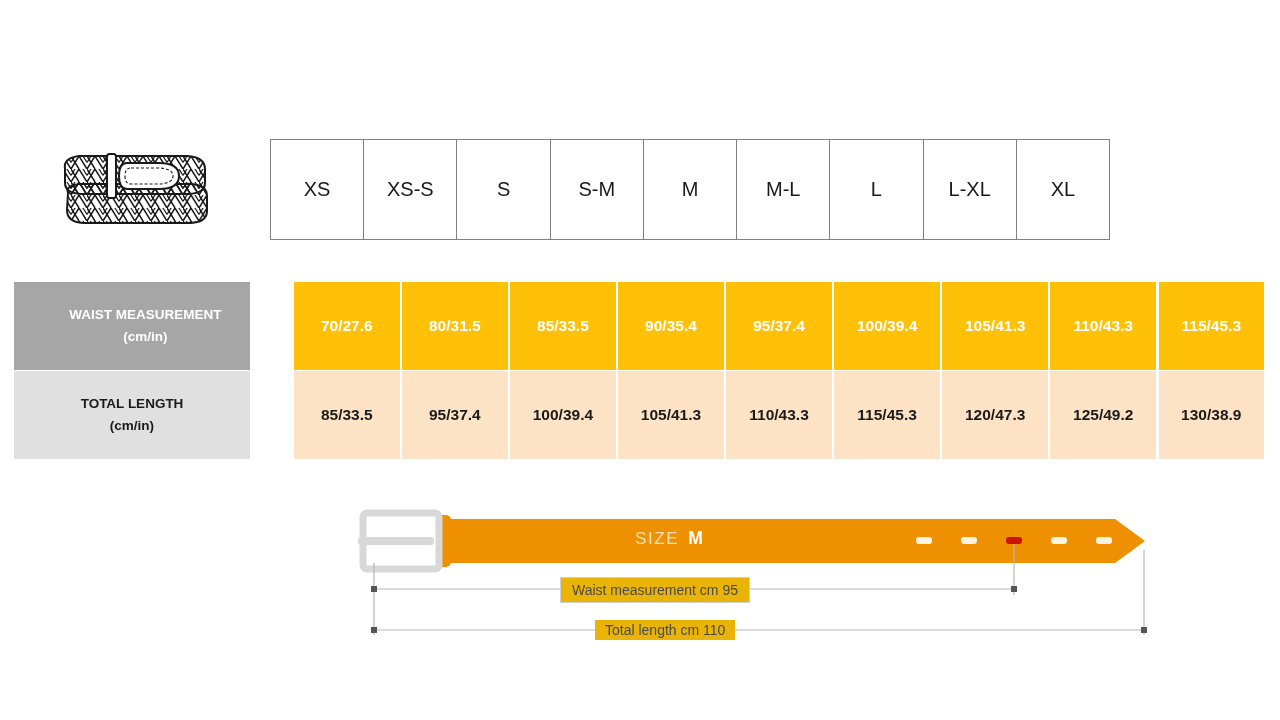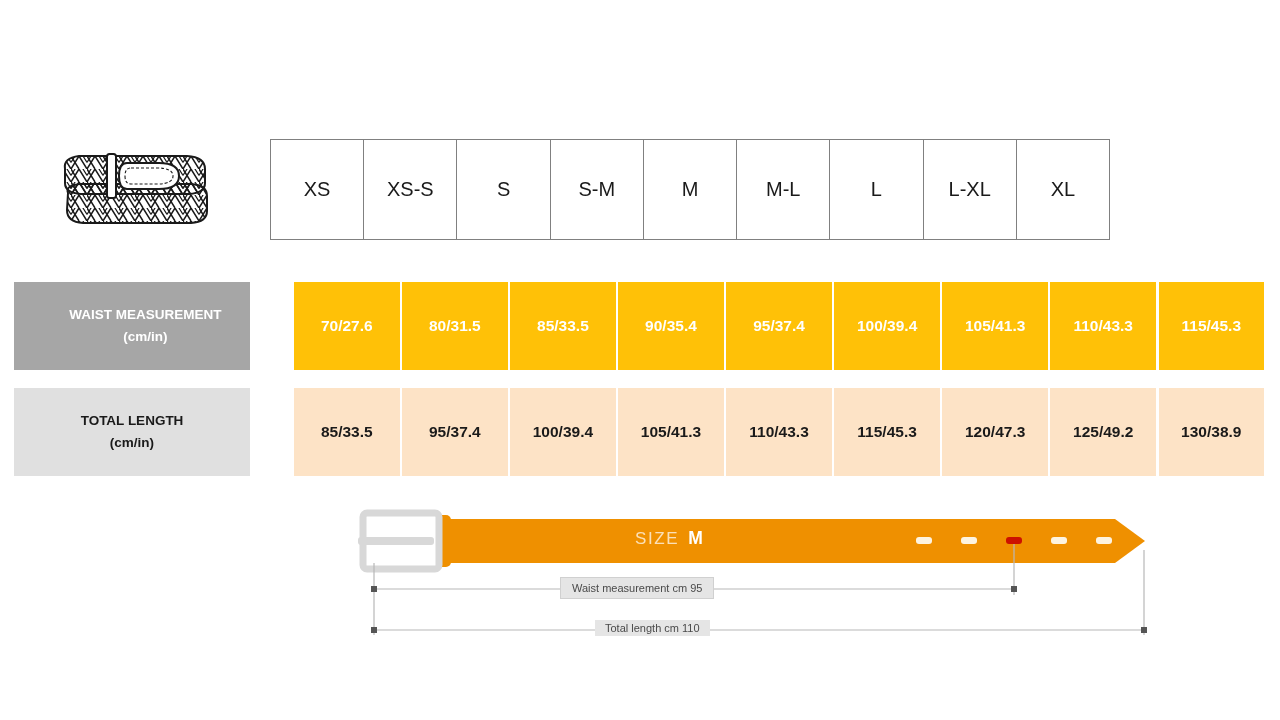--- a/index.html
+++ b/index.html
@@ -49,21 +49,21 @@
   }
 
   
   .data-row {
     position: absolute;
     left: 14px;
     display: flex;
     height: 88px;
   }
   .row-waist { top: 282px; }
-  .row-length { top: 371px; margin-top: 17px; }
+  .row-length { top: 371px; }
 
   .row-label {
     width: 236px;
     display: flex;
     flex-direction: column;
     align-items: center;
     justify-content: center;
     text-align: center;
     font-weight: bold;
     font-size: 13.5px;
@@ -123,24 +123,24 @@
     pointer-events: none;
   }
   .belt-size-label b {
     color: #ffffff;
     margin-left: 9px;
     letter-spacing: 0.5px;
     font-size: 17.5px;
   }
   .dim-label {
     position: absolute;
-    font-size: 11px;
+    font-size: 14px;
     color: #4a4a4a;
     white-space: nowrap;
-    background: #e5e5e5;
+    background: #eab308;
   }
   .dim-label.boxed {
     border: 1px solid #d0d0d0;
     padding: 4px 11px;
     left: 205px;
     top: 77px;
   }
   .dim-label.plain {
     padding: 2px 10px;
     left: 240px;

